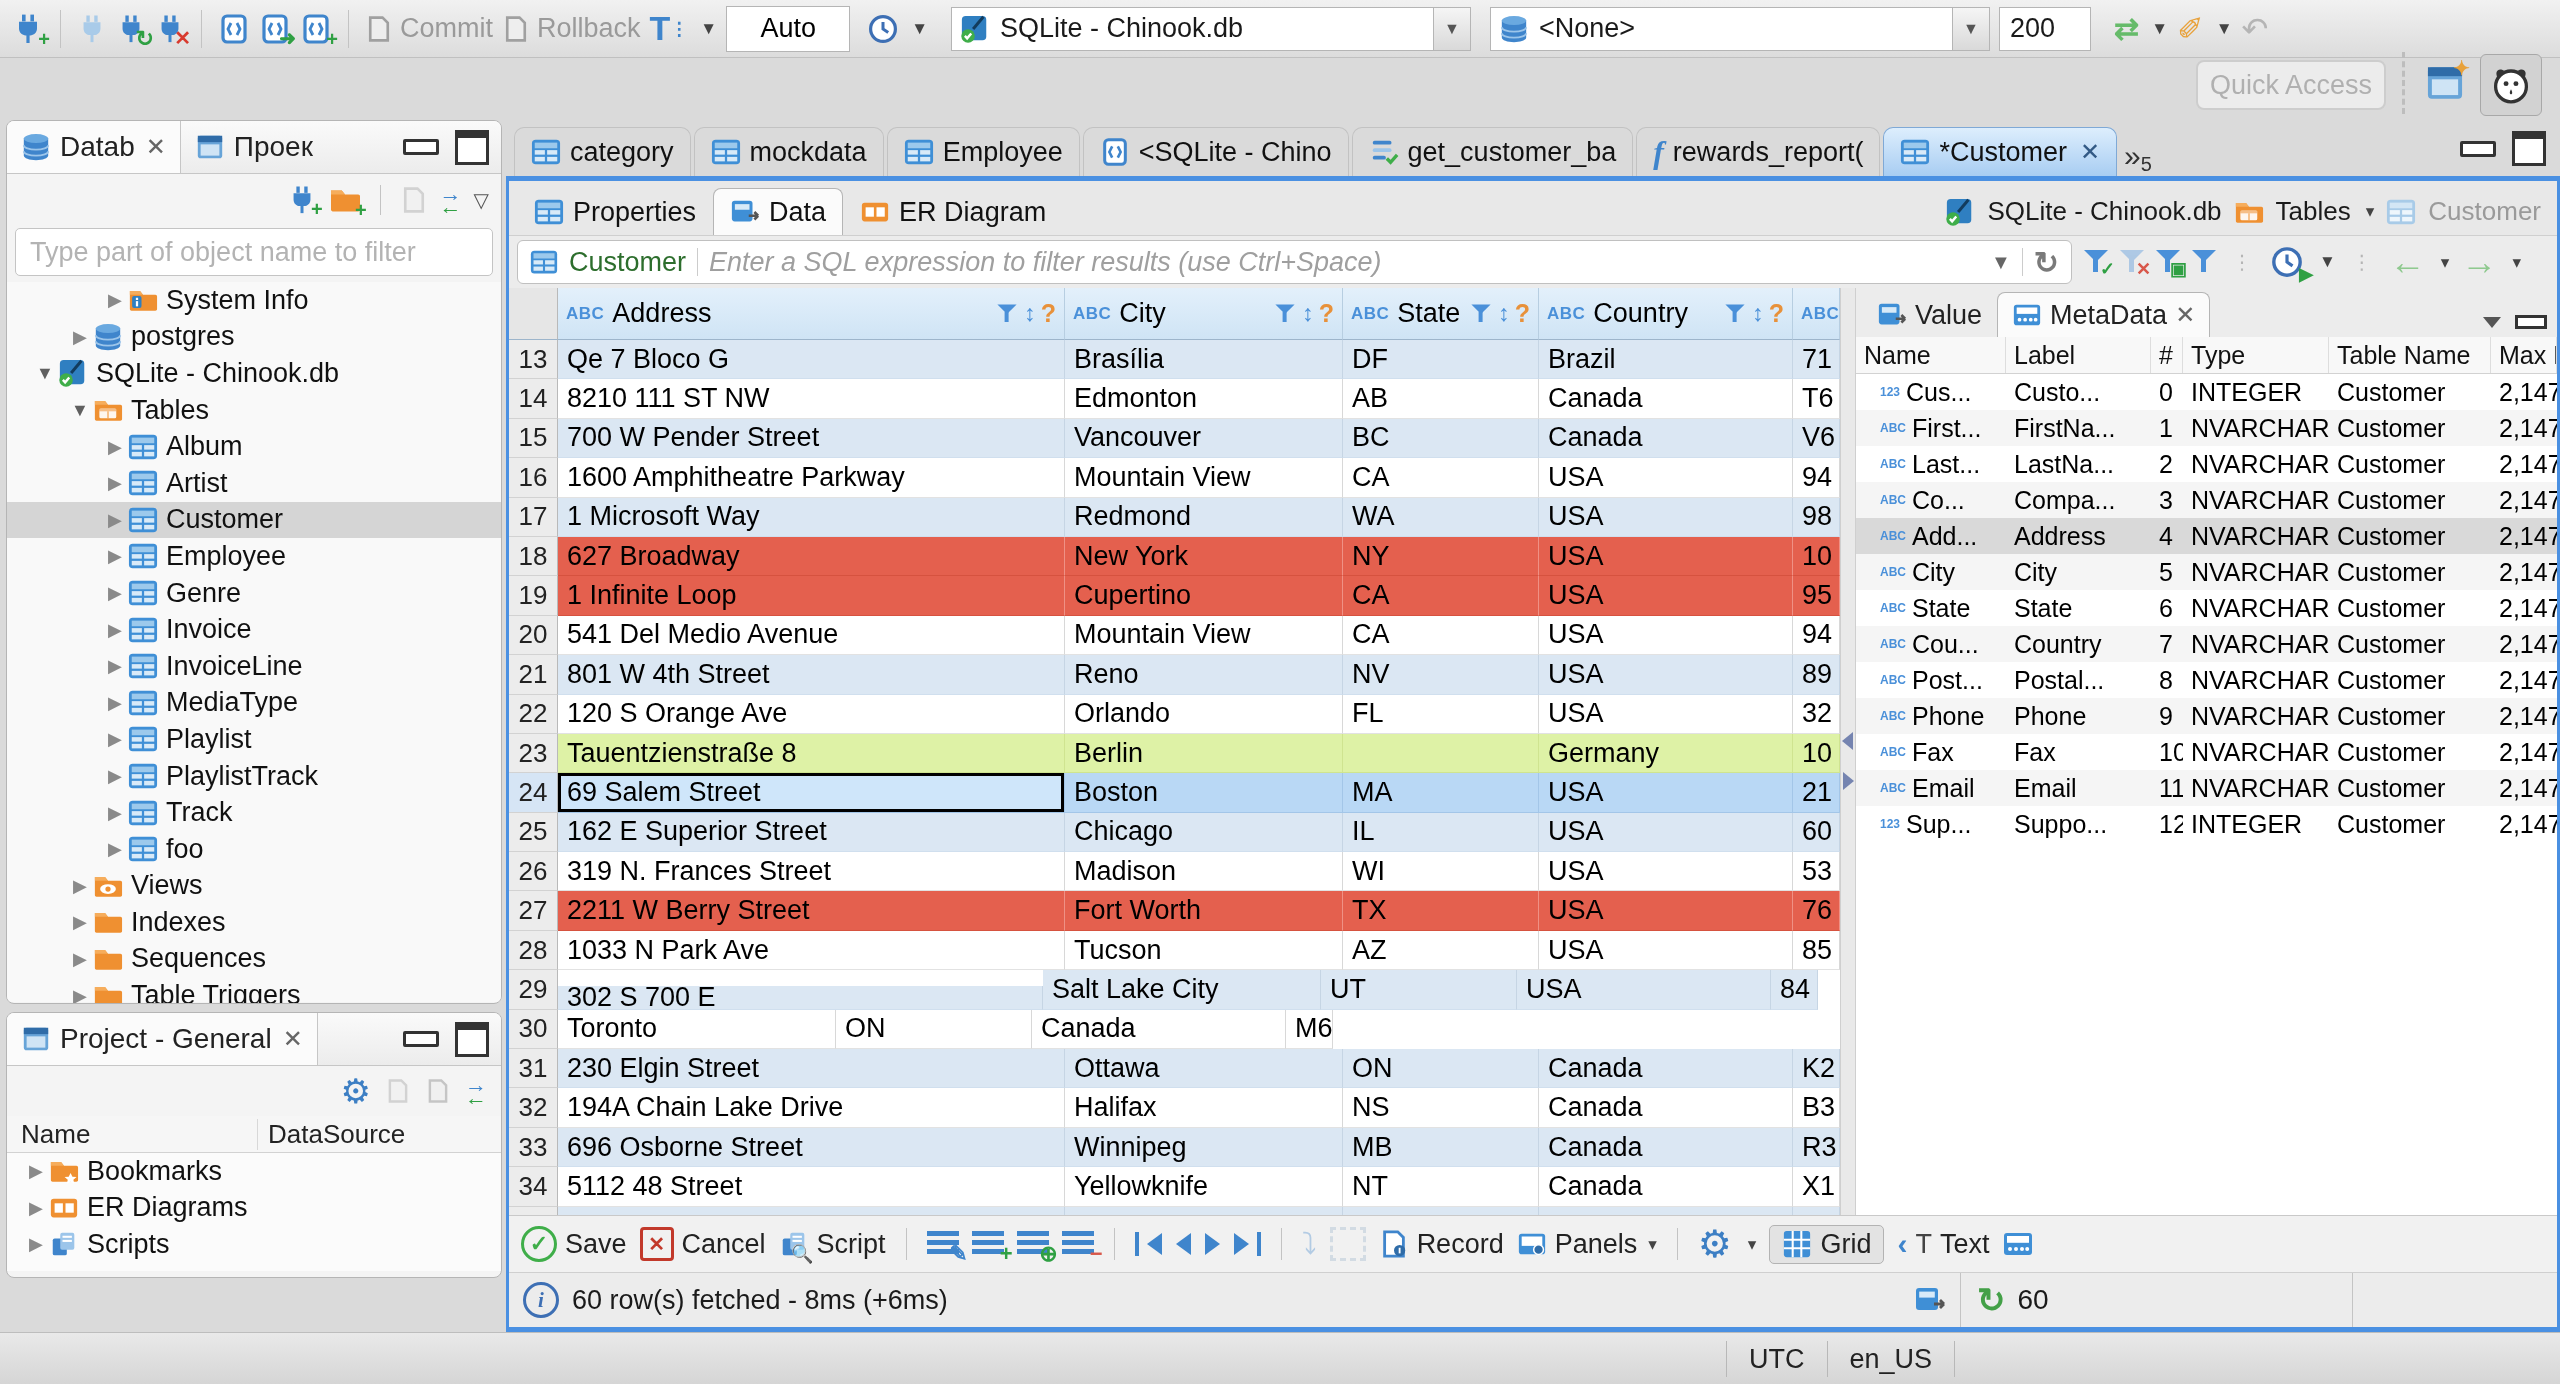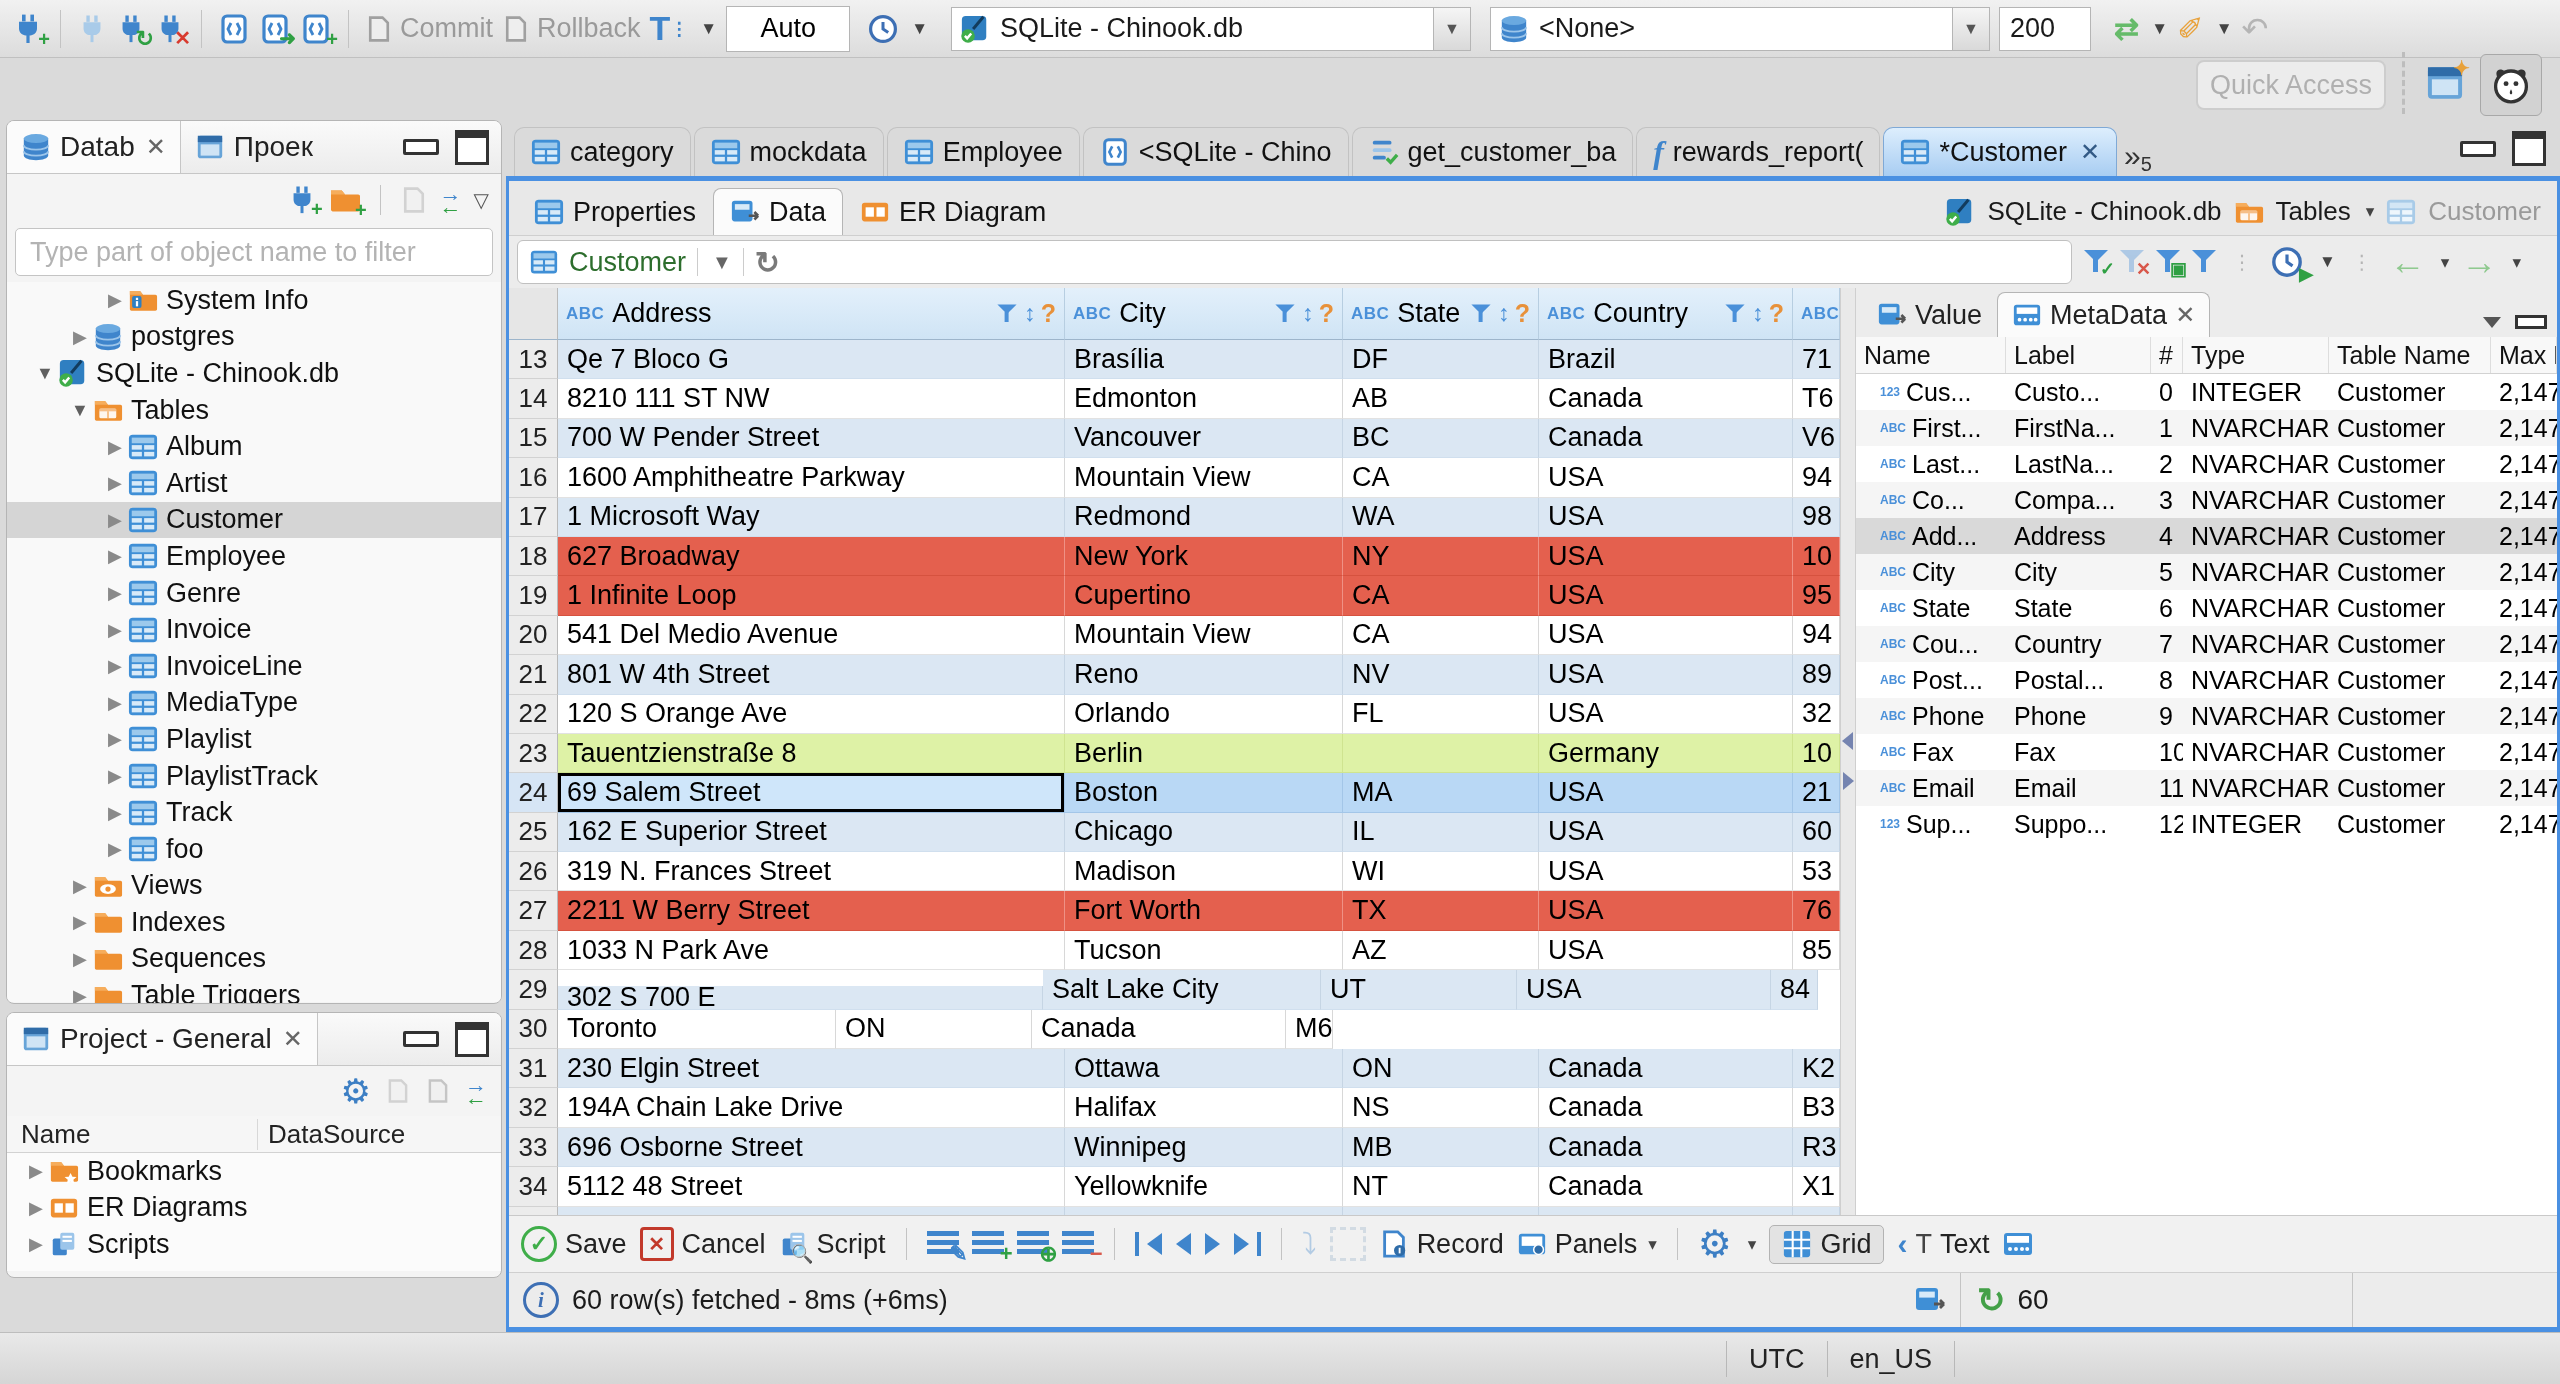--- a/index.html
+++ b/index.html
@@ -783,20 +783,21 @@
 
     <div id="filterrow">
       <div id="filterinput">
         <span class="ic">
             <svg width="28" height="28">
               <use href="#i-table"></use>
             </svg>
           </span>
         <span class="tname">Customer</span>
         <span class="div"></span>
+        <span class="ph">Enter a SQL expression to filter results (use Ctrl+Space)</span>
         <span class="dd" style="font-size:20px;color:#666">▼</span>
         <span class="div"></span>
         <span style="color:#7a7a7a;font-size:30px;font-weight:bold">↻</span>
       </div>
       <span class="ic plug">
           <span class="funnel"></span>
           <span class="fb" style="color:#2fa043">✓</span>
         </span>
       <span class="ic plug">
           <span class="funnel fade"></span>

